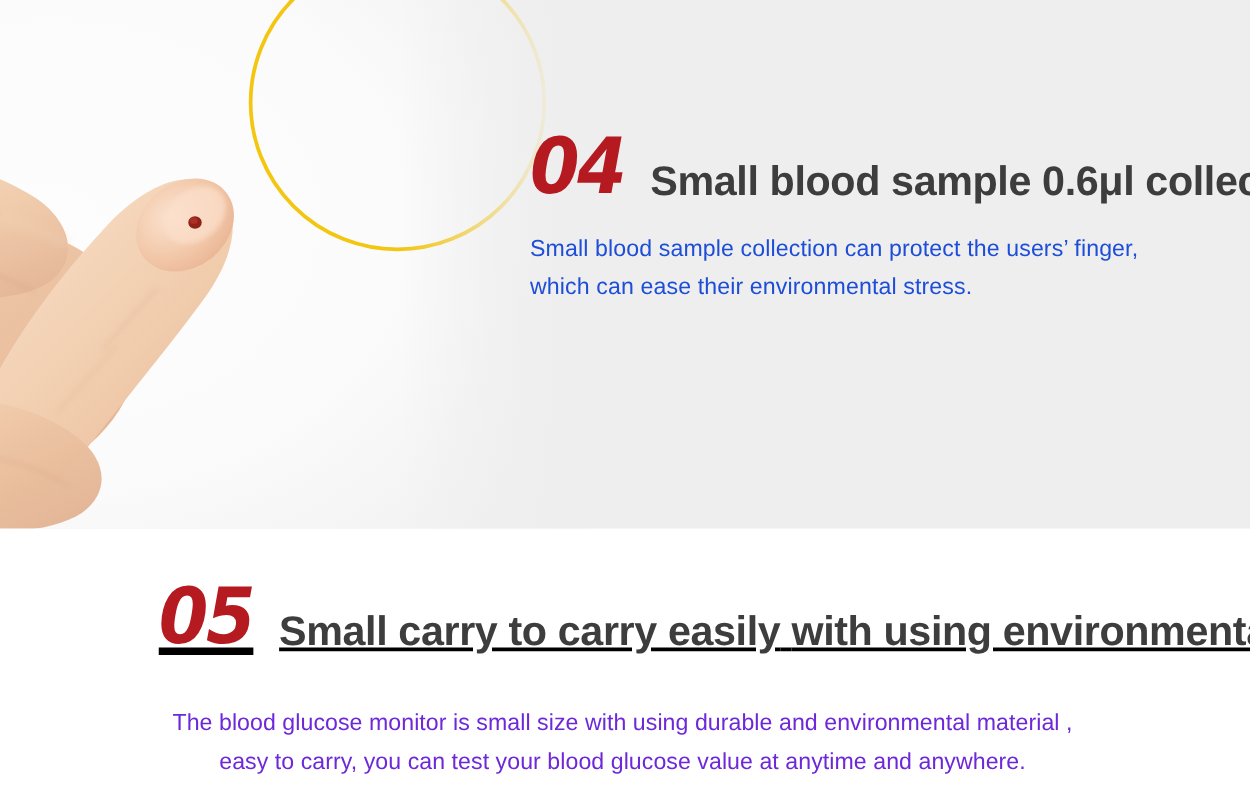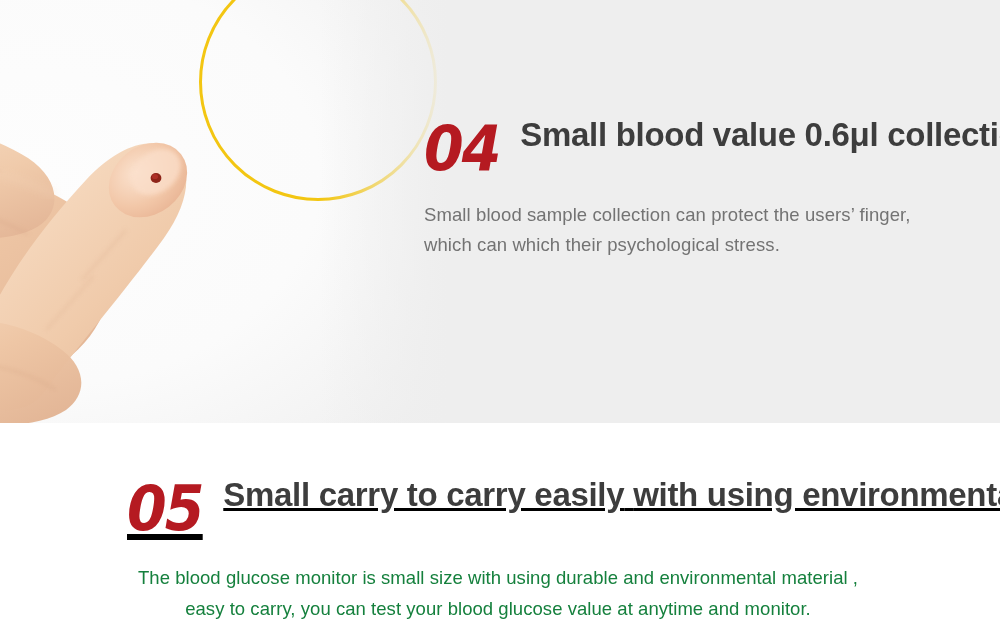--- a/index.html
+++ b/index.html
@@ -76,22 +76,21 @@
 
   
   .text-04 {
     position: absolute;
     left: 424px;
     top: 100px;
     width: 570px;
   }
   .headline-row {
     display: flex;
-    align-items: flex-start;
-    margin-top: 16px;
+    align-items: flex-end;
   }
   .num {
     color: #b51a21;
     font-family: "DejaVu Sans", sans-serif;
     font-weight: bold;
     font-style: italic;
     letter-spacing: -2px;
     line-height: 0.98;
     flex: 0 0 auto;
   }
@@ -112,21 +111,21 @@
     font-size: 33px;
     font-weight: bold;
     line-height: 1.13;
     letter-spacing: -0.3px;
     white-space: nowrap;
   }
   .headline-04 { margin-left: 14px; }
   .body-04 {
     margin-top: 20px;
     margin-left: 0px;
-    color: #737373;
+    color: #1d4ed8;
     font-size: 18.5px;
     line-height: 1.62;
     letter-spacing: 0.1px;
   }
   .body-04 .line { display: block; white-space: nowrap; }
 
   
   .section-05 {
     position: absolute;
     left: 0;
@@ -142,21 +141,21 @@
     width: 760px;
     text-decoration: underline;
   }
   .headline-05 { margin-left: 14px; }
   .body-05 {
     position: absolute;
     left: 0;
     top: 140px;
     width: 996px;
     text-align: center;
-    color: #15803d;
+    color: #6d28d9;
     font-size: 18.5px;
     line-height: 1.65;
     letter-spacing: 0.05px;
   }
   .body-05 .line { display: block; white-space: nowrap; }
 </style>
 </head>
 <body>
 
 <div class="page">
@@ -229,40 +228,40 @@
         </svg>
       </div>
 
       <div class="highlight-circle"></div>
     </div>
 
     <div class="text-04">
       <div class="headline-row">
         <div class="num num-04">04</div>
         <div class="headline headline-04">
-          <span class="line">Small blood value 0.6μl</span>
+          <span class="line">Small blood sample 0.6μl</span>
           <span class="line">collection with no pain</span>
         </div>
       </div>
       <div class="body-04">
         <span class="line">Small blood sample collection can protect the users’ finger,</span>
-        <span class="line">which can which their psychological stress.</span>
+        <span class="line">which can ease their environmental stress.</span>
       </div>
     </div>
   </div>
 
   <div class="section-05">
     <div class="text-05">
       <div class="headline-row">
         <div class="num num-05">05</div>
         <div class="headline headline-05">
           <span class="line">Small carry to carry easily</span>
           <span class="line">with using environmental material</span>
         </div>
       </div>
     </div>
     <div class="body-05">
       <span class="line">The blood glucose monitor is small size with using durable and environmental material ,</span>
-      <span class="line">easy to carry, you can test your blood glucose value at anytime and monitor.</span>
+      <span class="line">easy to carry, you can test your blood glucose value at anytime and anywhere.</span>
     </div>
   </div>
 
 </div>
 
 </body></html>

